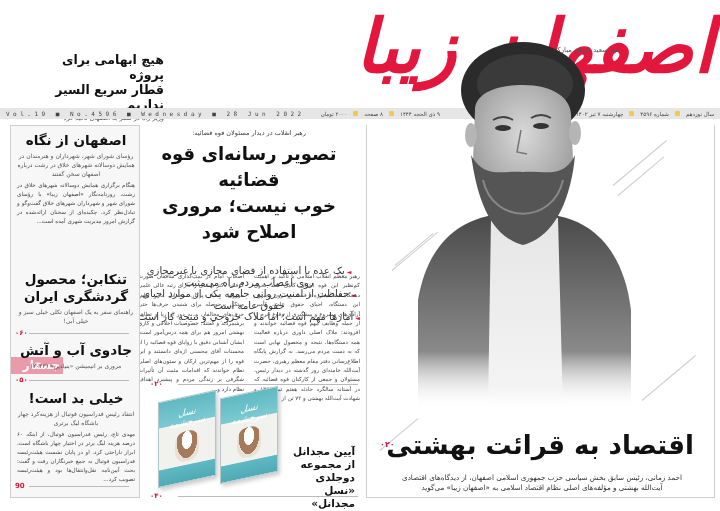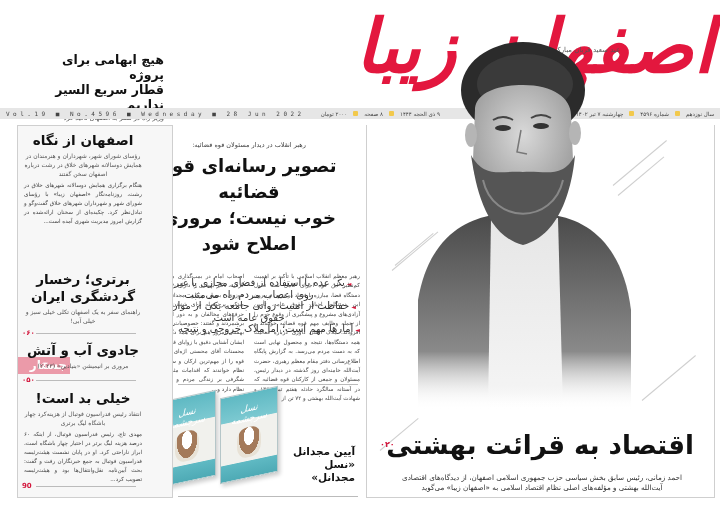--- a/index.html
+++ b/index.html
@@ -28,38 +28,38 @@
     .portrait-box { position: absolute; top: 125px; left: 366px; width: 349px; height: 373px; border: 1px solid #cfcfcf; border-top: none; background: #fff; overflow: hidden; }
     .portrait { position: absolute; left: 413px; top: 40px; width: 220px; height: 380px; }
     .deco-line { position: absolute; height: 1px; background: #cfcfcf; transform-origin: left center; }
 
     .main-headline { position: absolute; top: 430px; left: 380px; width: 320px; text-align: center; font-size: 26px; font-weight: bold; color: #111; letter-spacing: -0.5px; }
     .main-pg { position: absolute; top: 440px; left: 380px; font-size: 8px; color: #d3163c; font-weight: bold; direction: ltr; }
     .main-sub { position: absolute; top: 473px; left: 372px; width: 340px; text-align: center; font-size: 7.2px; line-height: 10px; color: #333; }
 
     
     .mid { position: absolute; top: 125px; left: 138px; width: 222px; height: 386px; }
-    .mid-kicker { font-size: 6.5px; color: #444; text-align: center; margin-top: 16px; }
+    .mid-kicker { font-size: 6.5px; color: #444; text-align: center; margin-top: 4px; }
     .mid-headline { font-size: 18px; font-weight: bold; line-height: 26px; text-align: center; color: #111; margin-top: 4px; letter-spacing: -0.5px; }
     .bullets { margin-top: 20px; text-align: center; font-size: 10px; line-height: 11px; color: #333; }
     .bullets .b::before { content: "◄ "; color: #e3173e; font-size: 6px; }
     .mid-cols { position: absolute; top: 147px; left: 0; width: 222px; display: flex; gap: 10px; }
     .mid-cols p { flex: 1; font-size: 5.6px; line-height: 9.4px; color: #444; text-align: justify; }
     .mid-pg1 { position: absolute; top: 370px; left: 12px; font-size: 7px; color: #d3163c; font-weight: bold; direction: ltr; }
     .mid-rule1 { position: absolute; top: 373px; left: 40px; width: 182px; height: 1px; background: #bbb; }
     .books { position: absolute; top: 390px; left: 22px; width: 145px; height: 100px; }
     .book { position: absolute; width: 58px; height: 86px; background: linear-gradient(180deg, #5fb9c3 0%, #7cc9d1 30%, #f1f1ed 31%, #f1f1ed 80%, #5fb9c3 81%, #4eaab5 100%); border: 1px solid #b5c6c8; transform: skewY(-12deg); box-shadow: 2px 3px 4px rgba(0,0,0,0.2); }
     .book .face { position: absolute; top: 34px; left: 16px; width: 24px; height: 30px; background: radial-gradient(ellipse at 50% 30%, #fff 0 30%, #a47a5a 31% 60%, #e8e2d6 61%); border-radius: 40%; }
     .book .ttl { position: absolute; top: 10px; left: 6px; width: 44px; text-align: center; color: #fff; font-size: 9px; font-style: italic; font-family: "DejaVu Serif", serif; }
     .book-headline { position: absolute; top: 448px; left: 150px; width: 70px; text-align: right; font-size: 10.5px; line-height: 13px; font-weight: bold; color: #111; }
     .mid-pg2 { position: absolute; top: 490px; left: 12px; font-size: 7px; color: #d3163c; font-weight: bold; direction: ltr; }
     .mid-rule2 { position: absolute; top: 493px; left: 40px; width: 182px; height: 1px; background: #bbb; }
 
     
-    .side { position: absolute; top: 125px; left: 17px; width: 156px; height: 373px; border: 1px solid #cfcfcf; background: #f7f7f7; }
+    .side { position: absolute; top: 125px; left: 10px; width: 130px; height: 373px; border: 1px solid #cfcfcf; background: #f7f7f7; }
     .side .blk { position: absolute; left: 6px; width: 118px; text-align: right; }
     .side .h { font-size: 13.5px; font-weight: bold; line-height: 17px; color: #111; text-align: center; }
     .side .d { font-size: 6px; line-height: 9px; color: #555; text-align: center; margin-top: 2px; }
     .side .body { font-size: 5.6px; line-height: 9px; color: #444; text-align: justify; margin-top: 3px; }
     .side .pg { position: absolute; left: 0; font-size: 7px; color: #d3163c; font-weight: bold; direction: ltr; }
     .side .rule { position: absolute; left: 18px; width: 100px; height: 1px; background: #bbb; }
     .tag { position: absolute; top: 231px; left: 0; width: 52px; height: 17px; background: #ea8a9c; color: #fff; font-weight: bold; font-size: 12px; line-height: 17px; text-align: right; padding-right: 3px; opacity: 0.85; }
     .tag .n { font-size: 7px; color: #fff; position: absolute; left: 21px; top: 0; }
   </style>
 </head>
@@ -176,39 +176,40 @@
     <div class="face"></div>
   </div>
   <div class="book" style="left:62px;top:0;">
     <div class="ttl">نسل سرچشمه</div>
     <div class="face"></div>
   </div>
 </div>
 
 <div class="book-headline" style="left:285px;top:445px;">
   <div>آیین مجدانل</div>
+  <div>از مجموعه دوجلدی</div>
   <div>«نسل مجدانل»</div>
 </div>
 
 <div class="mid-pg2" style="left:150px;top:492px;">۰۴۰</div>
 <div class="mid-rule2" style="left:178px;top:496px;width:180px;"></div>
 
 <div class="side">
   <div class="blk" style="top:6px;">
     <div class="h">اصفهان از نگاه</div>
     <div class="d">رؤسای شورای شهر، شهرداران و هنرمندان در همایش دوسالانه شهرهای خلاق در رشت درباره اصفهان سخن گفتند</div>
     <div class="body">هنگام برگزاری همایش دوسالانه شهرهای خلاق در رشت، روزنامه‌نگار «اصفهان زیبا» با رؤسای شورای شهر و شهرداران شهرهای خلاق گفت‌وگو و تبادل‌نظر کرد. چکیده‌ای از سخنان ارائه‌شده در گزارش امروز مدیریت شهری آمده است...</div>
   </div>
   <div class="tag">
     <span>جستار</span>
     <span class="n">۰۳۰</span>
   </div>
 
   <div class="blk" style="top:145px;">
-    <div class="h">برتری؛ رخسار</div>
+    <div class="h">تنکابن؛ محصول</div>
     <div class="h">گردشگری ایران</div>
     <div class="d">راهنمای سفر به یک اصفهان تکلی خیلی سبز و خیلی آبی!</div>
   </div>
   <div class="pg" style="top:203px;left:4px;">۰۶۰</div>
   <div class="rule" style="top:207px;"></div>
 
   <div class="blk" style="top:216px;">
     <div class="h">جادوی آب و آتش</div>
     <div class="d">مروری بر انیمیشن «بنیادین» (۲۰۲۳)</div>
   </div>

